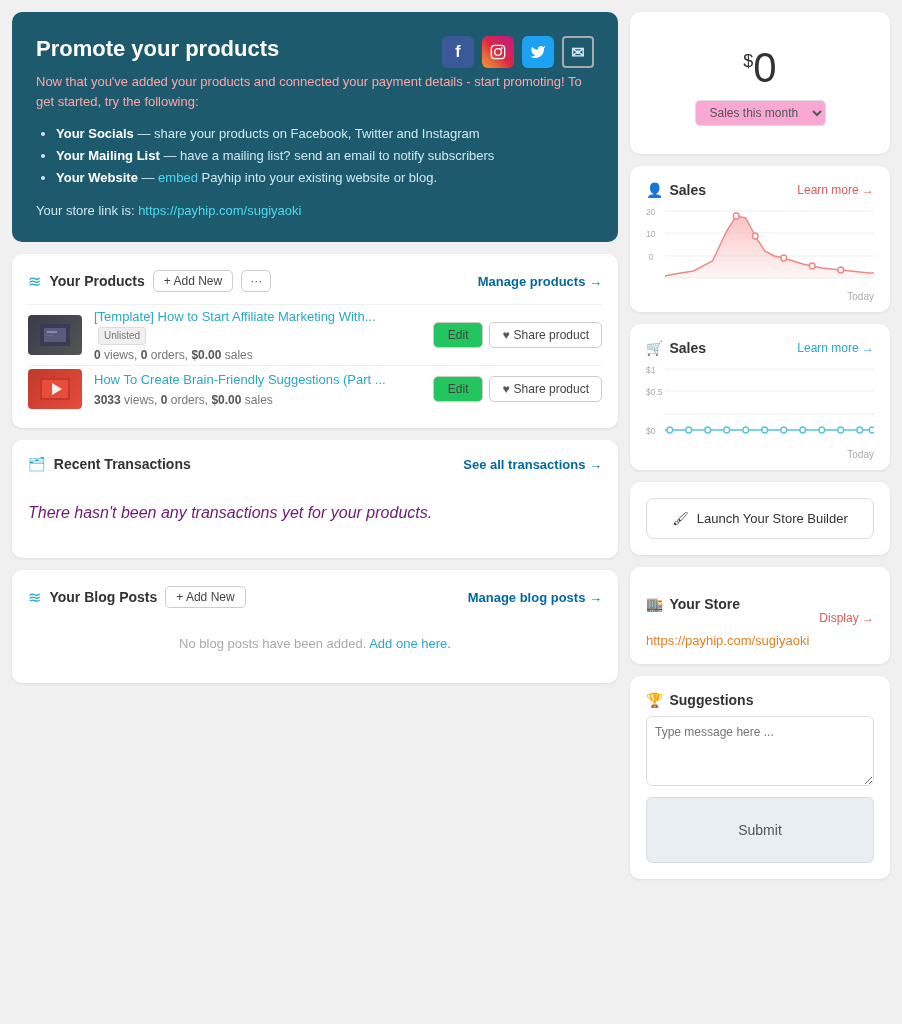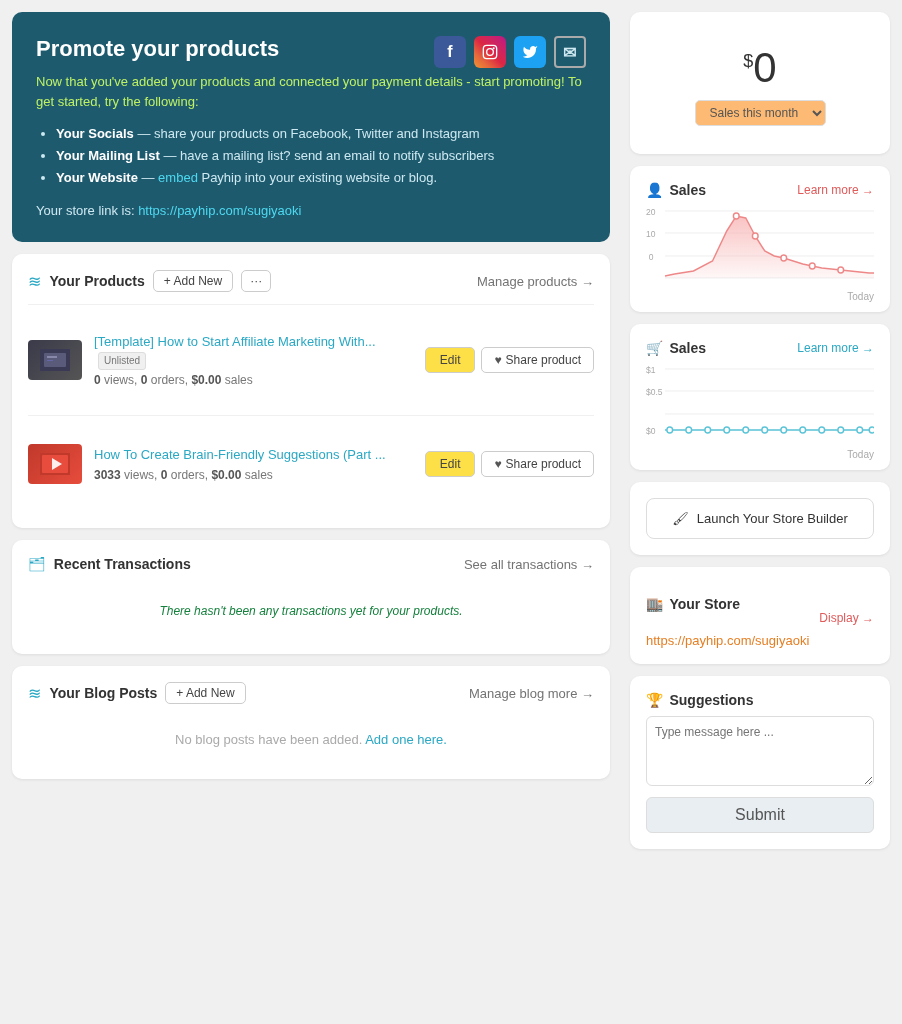--- a/index.html
+++ b/index.html
@@ -5,21 +5,21 @@
     * { box-sizing: border-box; margin: 0; padding: 0; }
     body {
       font-family: -apple-system, BlinkMacSystemFont, 'Segoe UI', sans-serif;
       background: #f0f0f0;
       padding: 12px;
       font-size: 13px;
       color: #333;
     }
     .layout {
       display: flex;
-      gap: 20px;
+      gap: 12px;
       max-width: 902px;
     }
     .left-col {
       flex: 1;
       display: flex;
       flex-direction: column;
       gap: 12px;
     }
     .right-col {
       width: 260px;
@@ -34,21 +34,21 @@
       padding: 24px;
       color: #fff;
     }
     .promote-banner h1 {
       font-size: 22px;
       font-weight: 700;
       margin-bottom: 10px;
     }
     .promote-banner p {
       font-size: 13px;
-      color: #bef264;
+      color: #fca5a5;
       margin-bottom: 12px;
       line-height: 1.5;
     }
     .promote-banner ul {
       list-style: disc;
       padding-left: 20px;
       margin-bottom: 14px;
       color: #cde8f0;
       line-height: 1.7;
     }
@@ -126,31 +126,31 @@
     .btn-more {
       background: #fff;
       border: 1px solid #ccc;
       border-radius: 5px;
       padding: 3px 8px;
       font-size: 12px;
       cursor: pointer;
       color: #444;
     }
     .manage-link {
-      color: #737373;
-      text-decoration: none;
-      font-size: 13px;
-      font-weight: 400;
+      color: #0369a1;
+      text-decoration: none;
+      font-size: 13px;
+      font-weight: 700;
     }
 
     
     .product-item {
       display: flex;
       align-items: center;
-      padding: 28px 0;
+      padding: 3px 0;
       border-top: 1px solid #f0f0f0;
       gap: 12px;
     }
     .product-thumb {
       width: 54px;
       height: 40px;
       background: #555;
       border-radius: 4px;
       flex-shrink: 0;
       overflow: hidden;
@@ -193,21 +193,21 @@
     .product-stats strong {
       font-weight: 600;
       color: #555;
     }
     .product-actions {
       display: flex;
       gap: 6px;
       flex-shrink: 0;
     }
     .btn-edit {
-      background: #fde047;
+      background: #22c55e;
       border: 1px solid #ccc;
       border-radius: 5px;
       padding: 5px 14px;
       font-size: 12px;
       cursor: pointer;
       color: #444;
     }
     .btn-share {
       background: #fff;
       border: 1px solid #ccc;
@@ -217,23 +217,23 @@
       cursor: pointer;
       color: #444;
       display: flex;
       align-items: center;
       gap: 4px;
     }
     .heart-icon { color: #555; }
 
     
     .empty-state {
-      text-align: center;
-      color: #15803d;
-      font-size: 12px;
+      text-align: left;
+      color: #701a75;
+      font-size: 16px;
       font-style: italic;
       padding: 20px 0;
     }
 
     
     .blog-empty {
       text-align: center;
       color: #aaa;
       font-size: 13px;
       padding: 16px 0;
@@ -263,21 +263,21 @@
       justify-content: center;
       margin-bottom: 12px;
     }
     .dropdown-select select {
       border: 1px solid #ddd;
       border-radius: 5px;
       padding: 4px 10px;
       font-size: 12px;
       color: #555;
       cursor: pointer;
-      background: #fdba74;
+      background: #f9a8d4;
     }
 
     
     .chart-header {
       display: flex;
       align-items: center;
       justify-content: space-between;
       margin-bottom: 8px;
     }
     .chart-title {
@@ -372,22 +372,22 @@
       color: #737373;
       height: 70px;
       resize: vertical;
       font-family: inherit;
     }
     .submit-btn {
       width: 100%;
       background: #e8eef2;
       border: 1px solid #ddd;
       border-radius: 6px;
-      padding: 8px;
-      font-size: 16px;
+      padding: 24px;
+      font-size: 14px;
       color: #555;
       cursor: pointer;
       margin-top: 8px;
       font-weight: 500;
     }
   </style>
 </head>
 <body>
 
 <div class="layout">
@@ -489,21 +489,21 @@
       <div class="empty-state">There hasn't been any transactions yet for your products.</div>
     </div>
 
     <div class="card">
       <div class="section-header">
         <div class="section-header-left">
           <span style="color:#2aa8c4; font-size:16px;">≋</span>
           <span class="section-title">Your Blog Posts</span>
           <button class="btn-add">+ Add New</button>
         </div>
-        <a href="#" class="manage-link">Manage blog more →</a>
+        <a href="#" class="manage-link">Manage blog posts →</a>
       </div>
       <div class="blog-empty">
         No blog posts have been added. <a href="#">Add one here.</a>
       </div>
     </div>
 
   </div>
 
   <div class="right-col">
 

